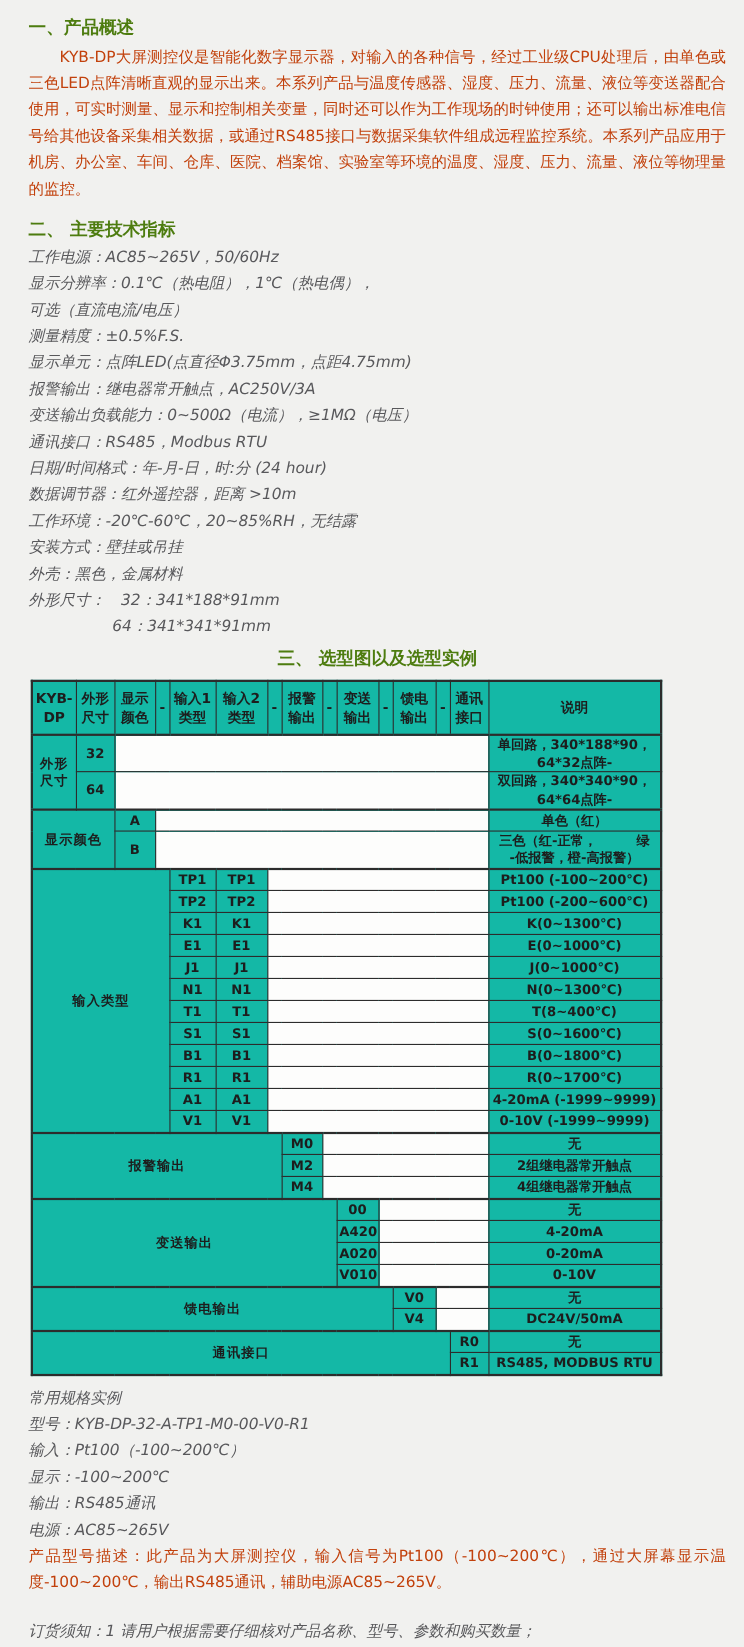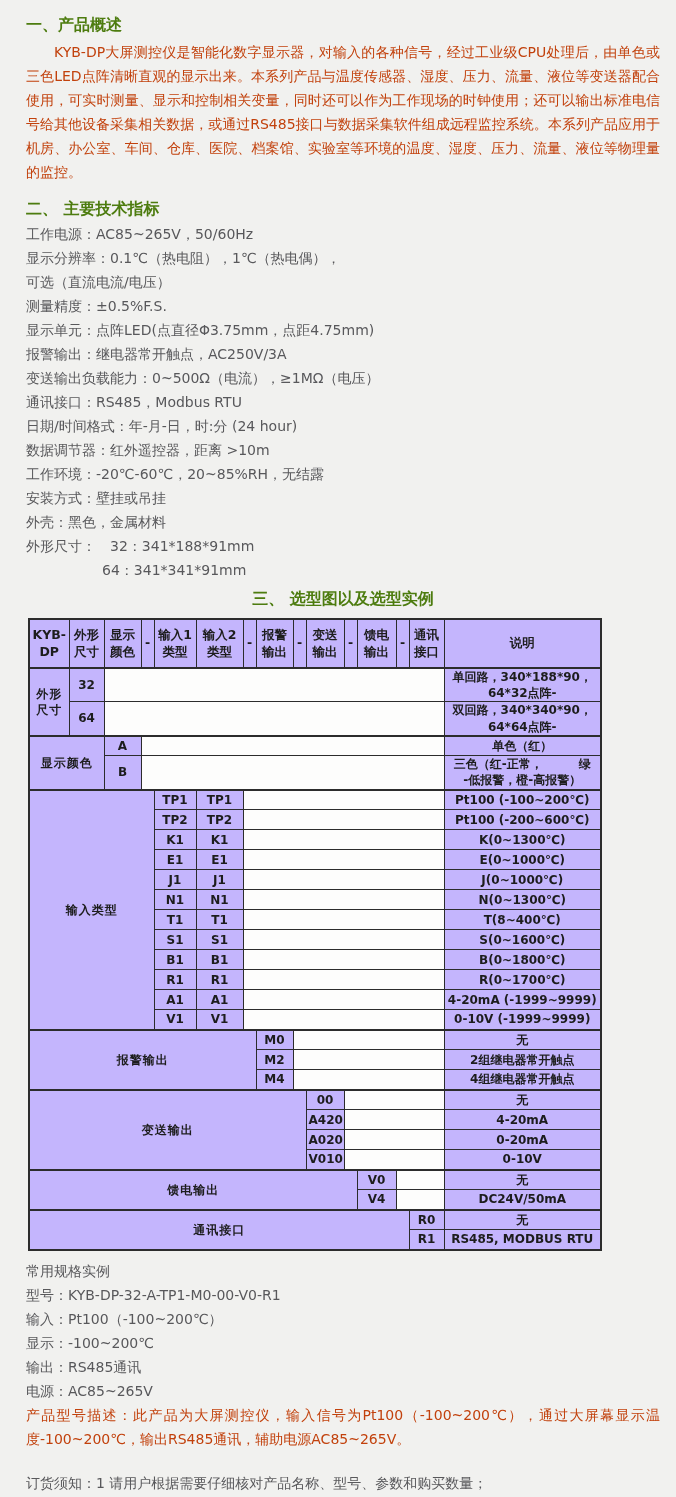--- a/index.html
+++ b/index.html
@@ -26,34 +26,35 @@
     line-height:24px;
     text-align:justify;
     text-indent:28px;
     color:#c2410c;
   }
   .spec-line{
     font-size:14px;
     line-height:24px;
     white-space:pre-wrap;
     color:#58585b;
+    font-style:italic;
   }
   .indent-dim{padding-left:76px;}
   .indent-note{padding-left:70px;}
   .mt2{margin-top:12px;}
   .mt4{margin-top:4px;text-align:center;}
   .mt20{margin-top:20px;}
 
   
   table.sel{
     border-collapse:collapse;
     table-layout:fixed;
     width:572px;
     margin:6px 0 8px 2px;
-    background:#c4b5fd;
+    background:#14b8a6;
     border:2px solid #2c2c2c;
   }
   table.sel th, table.sel td{
     border:1px solid #2c2c2c;
     font-weight:bold;
     color:#1d1d1d;
     text-align:center;
     vertical-align:middle;
     padding:0 2px;
     font-size:12px;

